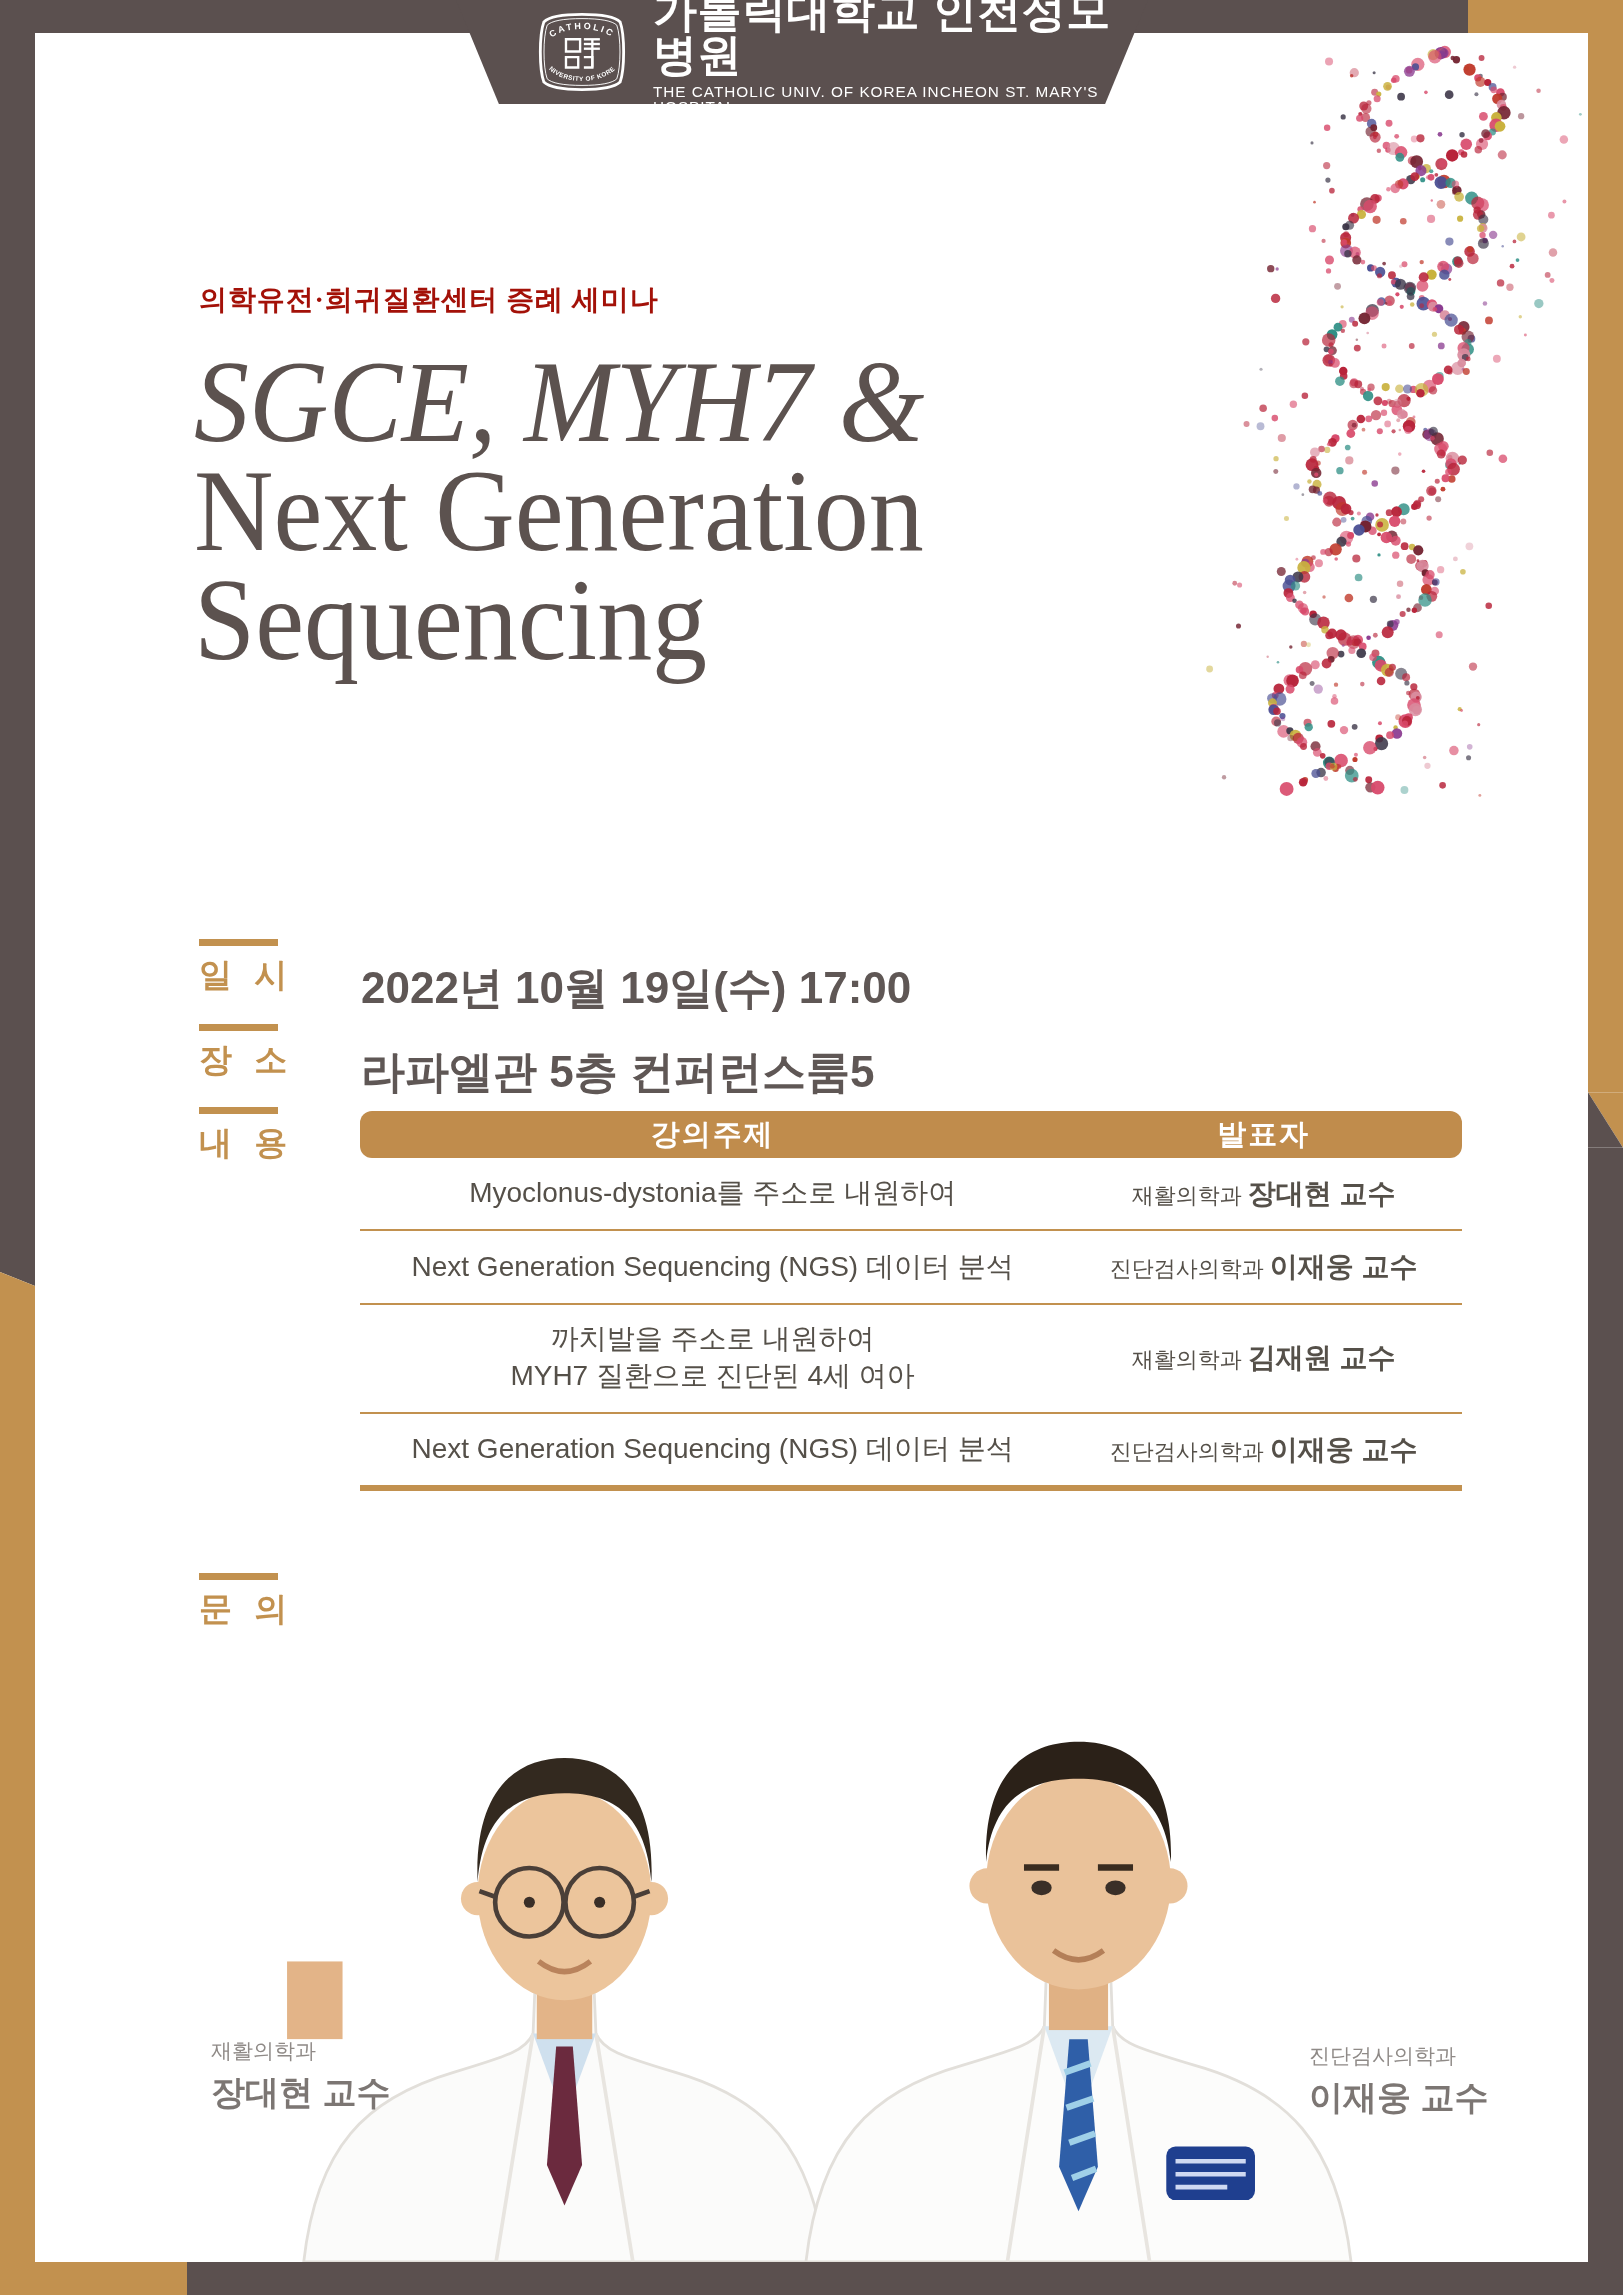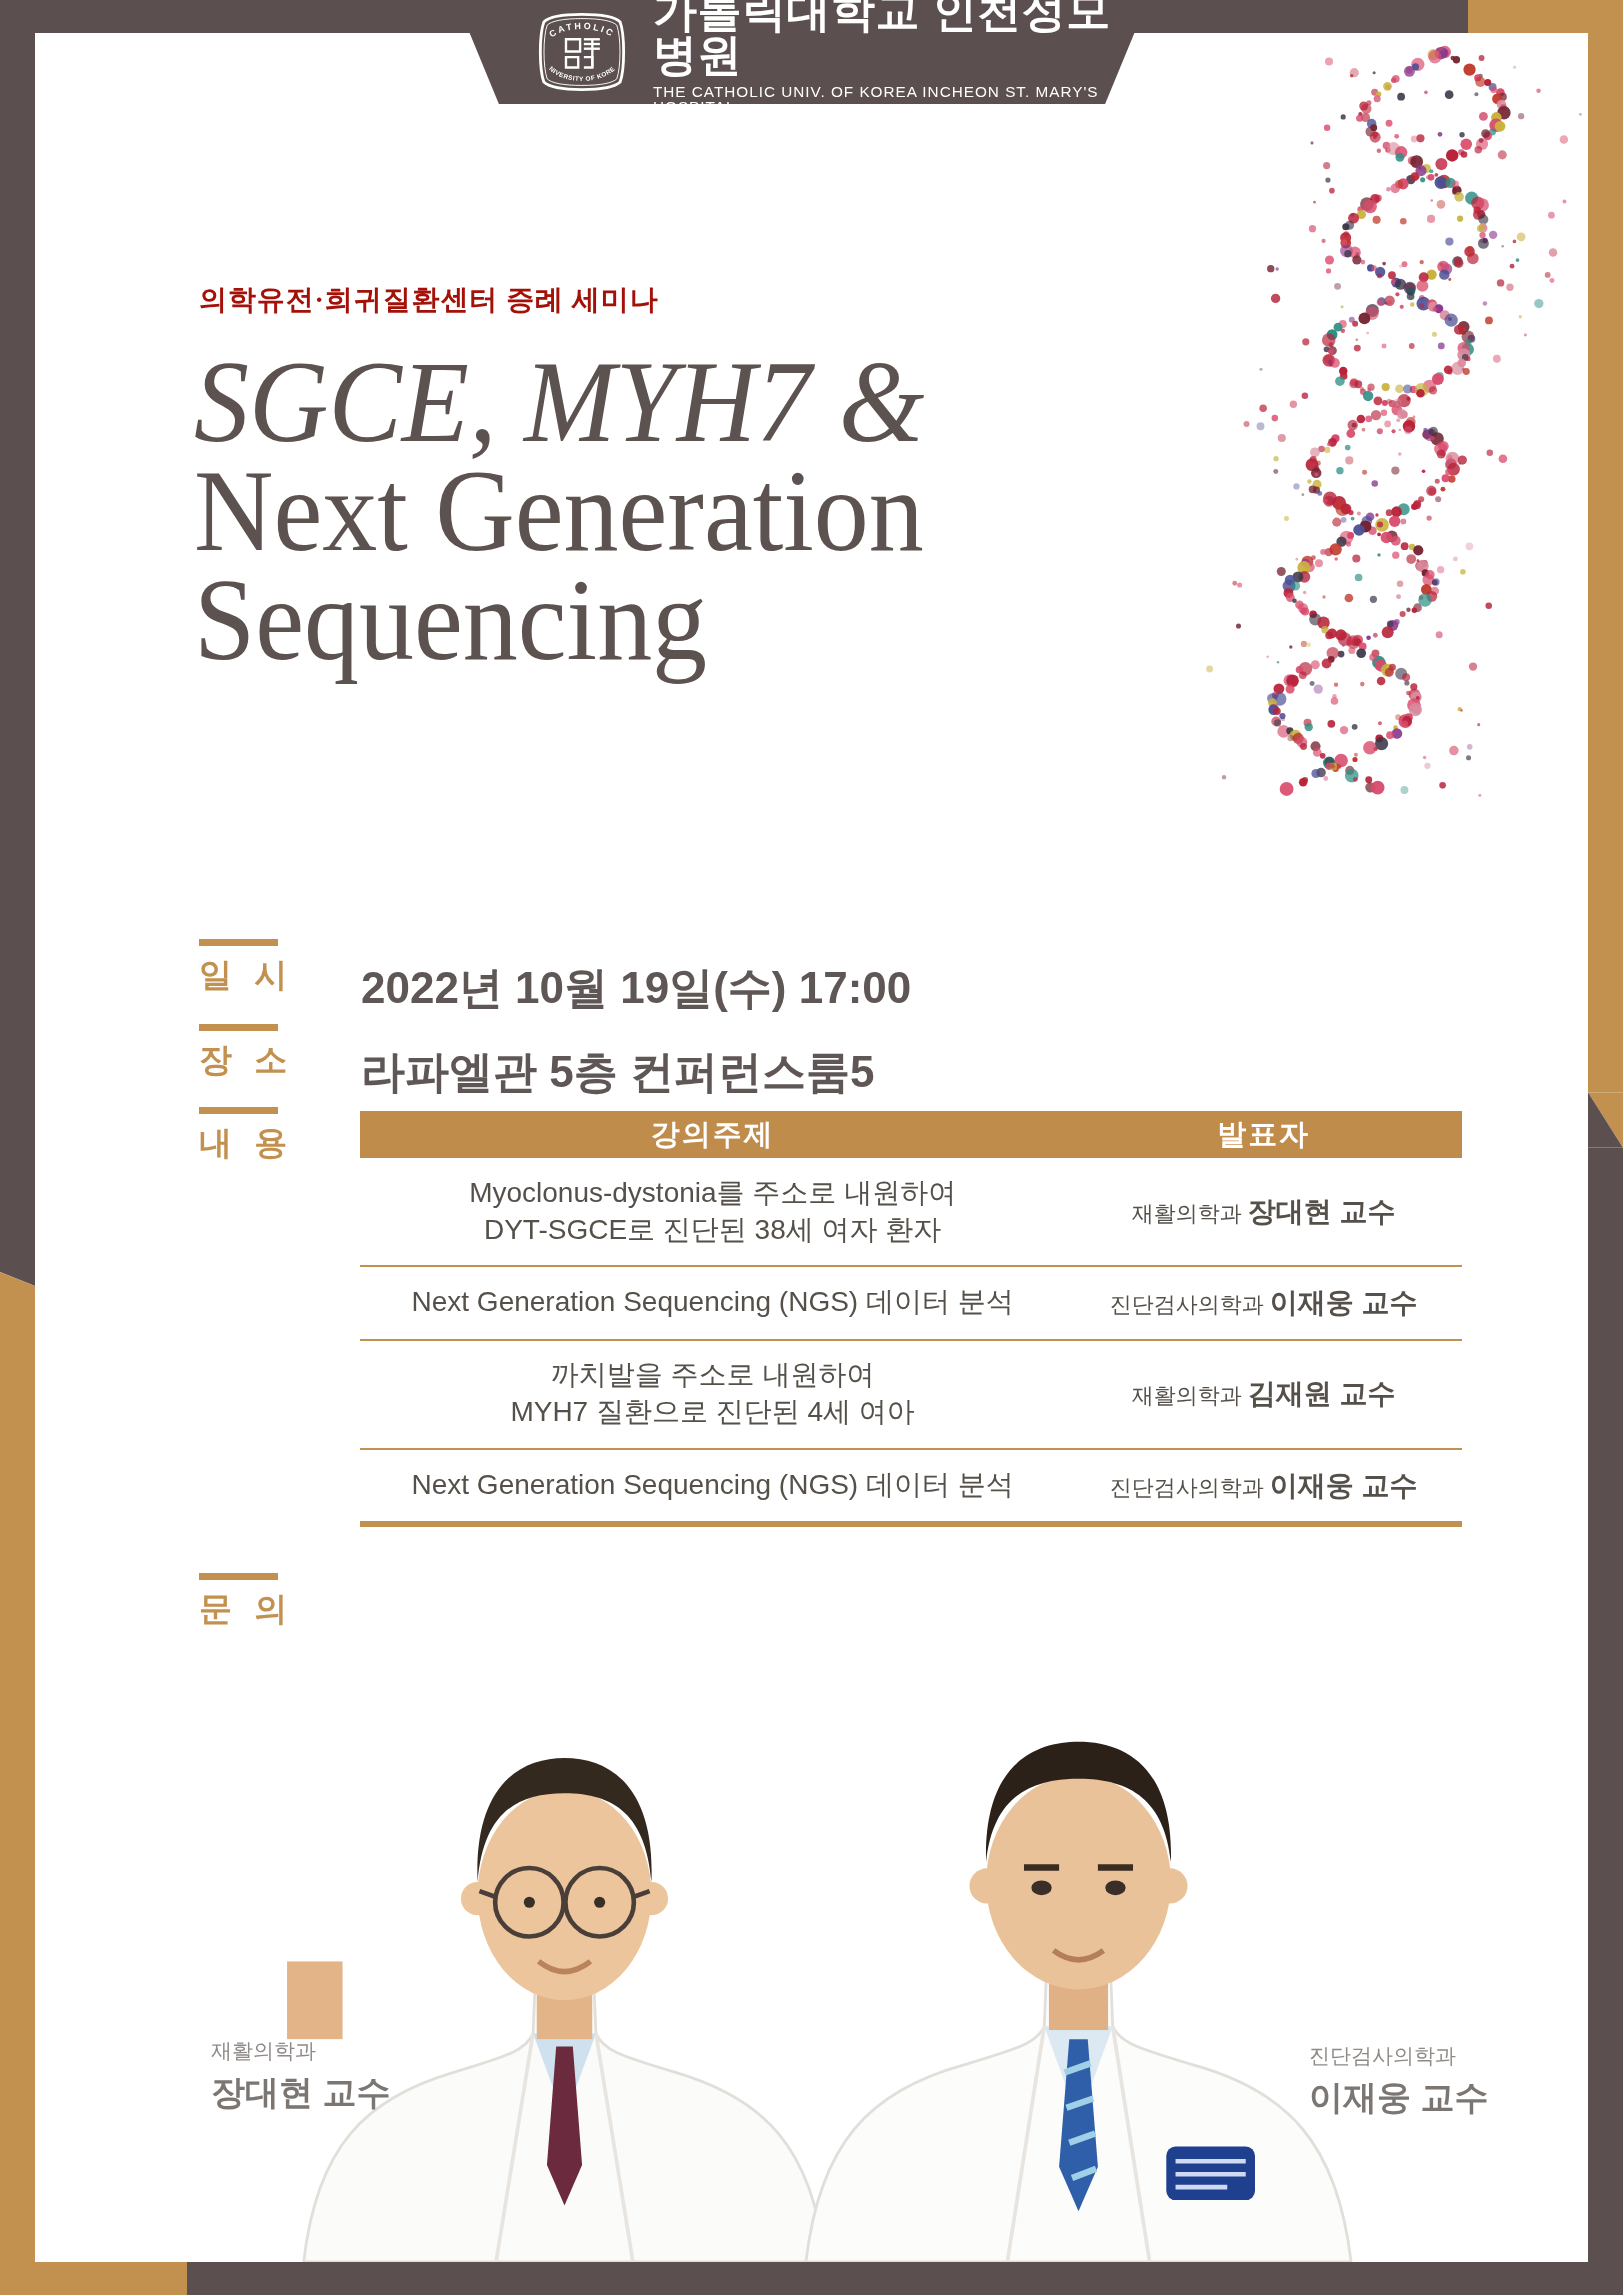--- a/index.html
+++ b/index.html
@@ -44,21 +44,21 @@
               font-size:117px;line-height:.93;transform:scaleX(.94);transform-origin:left top;white-space:nowrap;}
   #main-title .l1{font-style:italic;}
 
   
   .ibar{width:79px;height:6.5px;background:var(--gold);}
   .ilabel{color:var(--gold);font-size:33px;font-weight:bold;letter-spacing:6.5px;margin-top:7.4px;white-space:nowrap;}
   .ivalue{color:var(--body);font-size:44px;font-weight:bold;white-space:nowrap;}
 
   
   #content-table{left:360px;top:1111px;width:1102px;border-bottom:6.5px solid var(--gold);}
-  .t-head{display:flex;background:var(--gold2);height:47px;align-items:center;}
+  .t-head{display:flex;background:var(--gold2);height:47px;align-items:center;border-radius:12px;}
   .t-h{color:#ffffff;font-size:29px;font-weight:bold;text-align:center;letter-spacing:1.9px;}
   .t-h.topic{width:64%;}
   .t-h.pres{width:36%;}
   .t-row{display:flex;align-items:center;padding:16.7px 0;}
   .t-row + .t-row{border-top:2.8px solid var(--gold);justify-content:center;}
   .t-topic{width:64%;text-align:center;color:var(--topic);font-size:28px;line-height:1.32;}
   .t-pres{width:36%;text-align:center;color:var(--topic);}
   .t-pres .dept{font-size:22px;}
   .t-pres .pname{font-size:28px;font-weight:bold;}
 
@@ -816,21 +816,20 @@
 
   <div class="abs" id="content-table">
     <div class="t-head">
       <div class="t-h topic">강의주제</div>
       <div class="t-h pres">발표자</div>
     </div>
     <div id="t-rows">
         <div class="t-row">
           <div class="t-topic">
             <div>Myoclonus-dystonia를 주소로 내원하여</div>
-            <div>DYT-SGCE로 진단된 38세 여자 환자</div>
           </div>
           <div class="t-pres"><span class="dept">재활의학과 </span><b class="pname">장대현 교수</b></div>
         </div>
         <div class="t-row">
           <div class="t-topic">
             <div>Next Generation Sequencing (NGS) 데이터 분석</div>
           </div>
           <div class="t-pres"><span class="dept">진단검사의학과 </span><b class="pname">이재웅 교수</b></div>
         </div>
         <div class="t-row">

